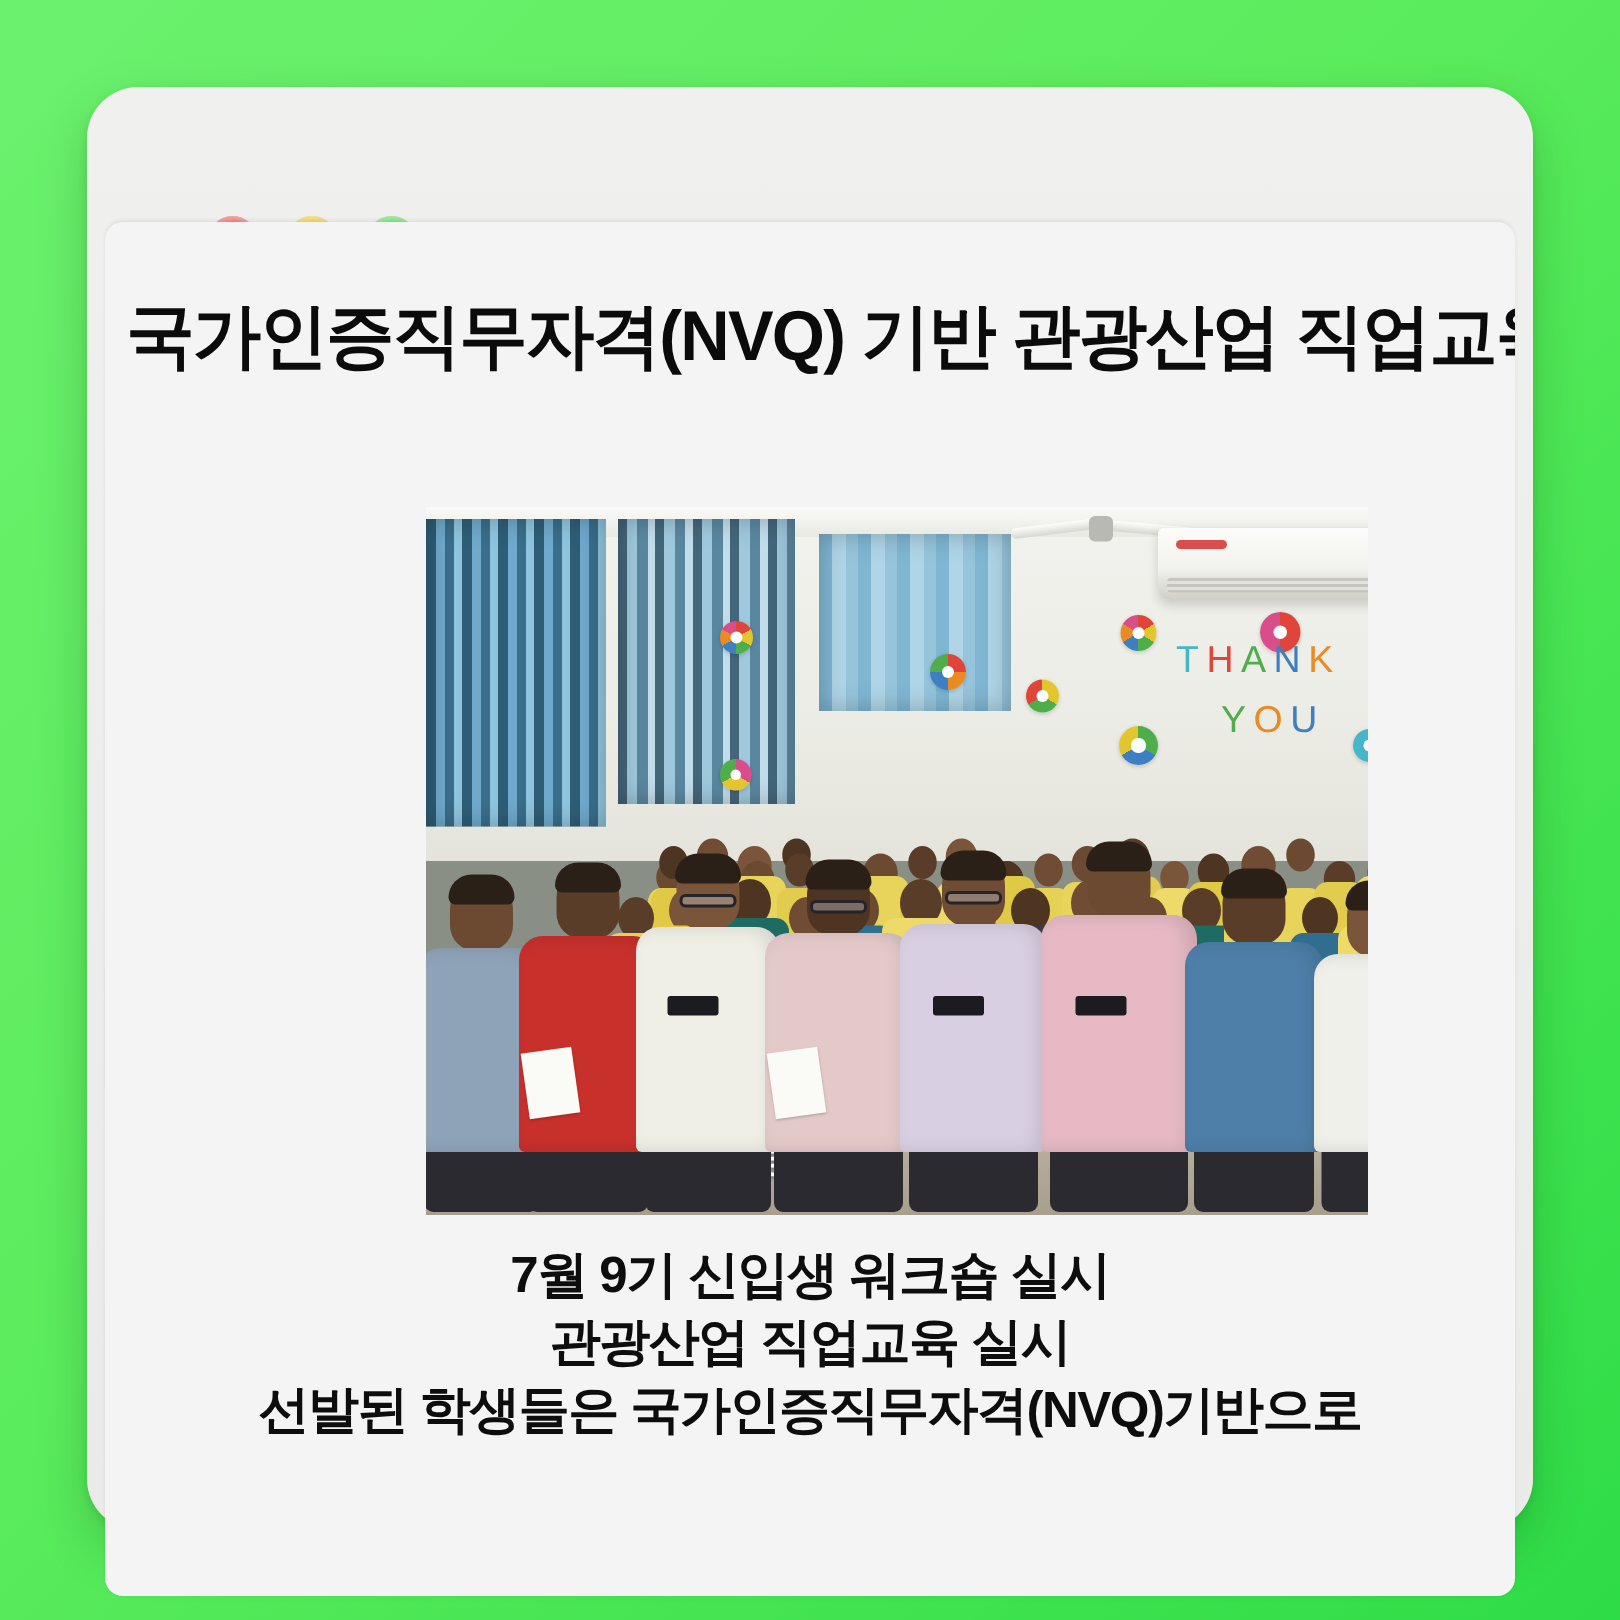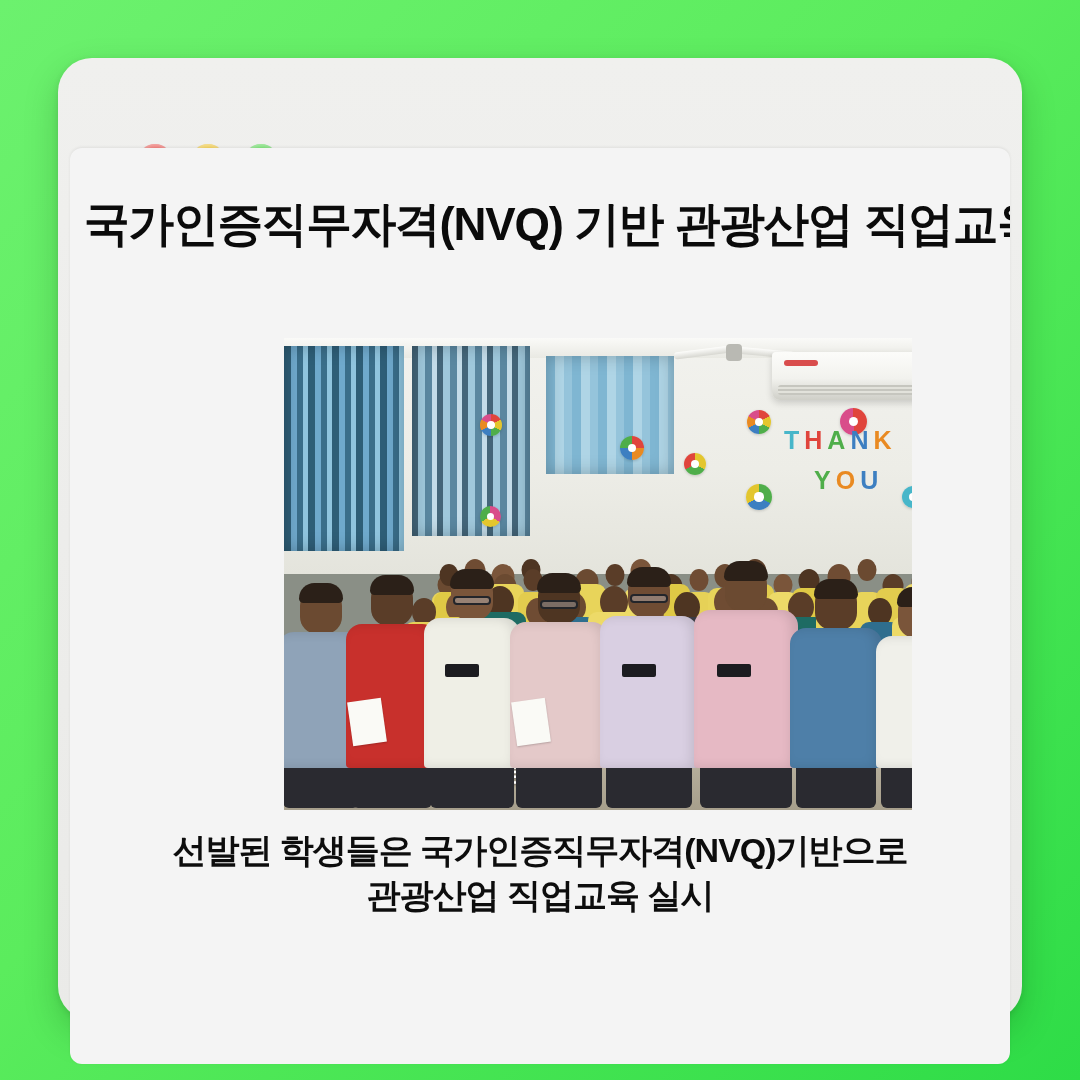--- a/index.html
+++ b/index.html
@@ -138,21 +138,21 @@
     background:repeating-linear-gradient(180deg,#C6C6BF 0 2px,#E2E2DB 2px 4px);
   }
   #ac-unit .ac-led {
     position:absolute; left:12px; top:8px; width:34px; height:6px;
     border-radius:3px; background:#D94D4D;
   }
 
   
   .wall-text {
     position:absolute;
-    font-weight:bold;
+    font-weight:normal;
     letter-spacing:5px;
   }
   #thank-text { left:500px; top:88px; font-size:25px; }
   #you-text   { left:530px; top:128px; font-size:25px; }
   .ch-r{color:#E0453C;} .ch-g{color:#4FAE4A;} .ch-b{color:#3D7FC1;}
   .ch-o{color:#E98A22;}
   .ch-t{color:#47B6C9;}
 
   
   .flower {
@@ -573,18 +573,19 @@
         <span id="wm-sub">사단법인 Global NGO</span>
       </div>
 
     <div class="chair" style="left: 560px; bottom: 70px; width: 22px; height: 70px;"></div>
         <div class="chair" style="left: 586px; bottom: 73.3333px; width: 20px; height: 80px;"></div>
         <div class="chair" style="left: 610px; bottom: 76px; width: 18px; height: 88px;"></div>
         <div class="chair" style="left: 548px; bottom: 54.6667px; width: 130px; height: 10px;"></div>
       </div>
 
     <div id="caption">
+      <span class="cap-line">7월 9기 신입생 워크숍 실시</span>
+      <span class="cap-line">관광산업 직업교육 실시</span>
       <span class="cap-line">선발된 학생들은 국가인증직무자격(NVQ)기반으로</span>
-      <span class="cap-line">관광산업 직업교육 실시</span>
     </div>
 
   </div>
 </div>
 
 </body></html>

